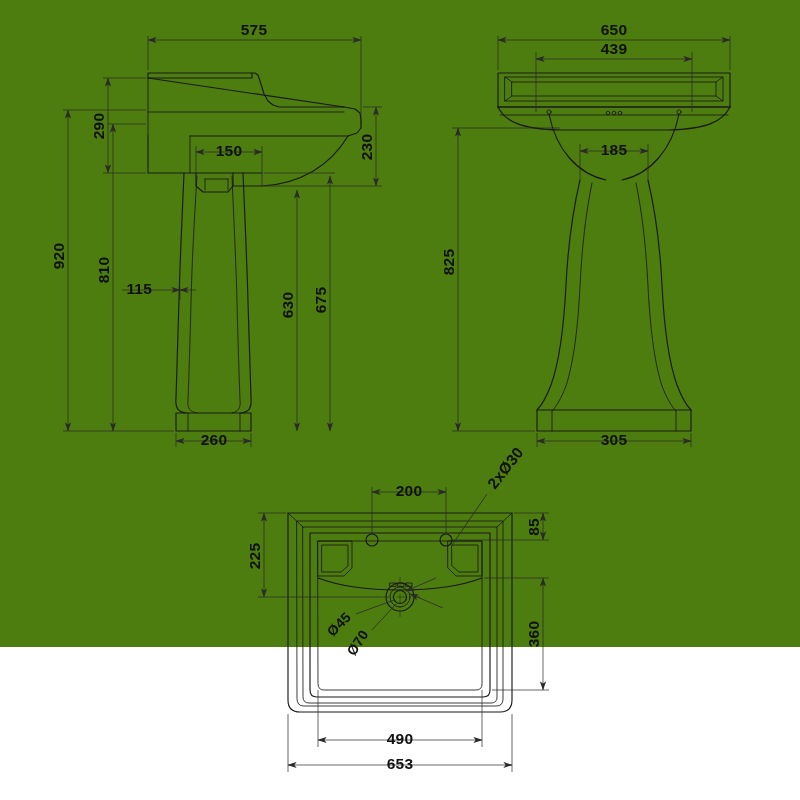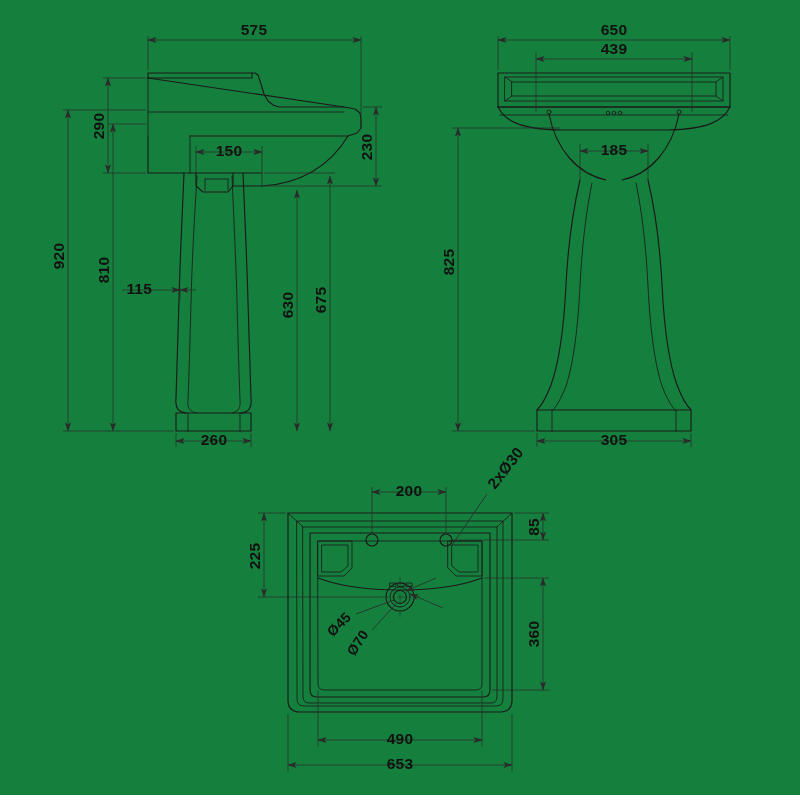--- a/index.html
+++ b/index.html
@@ -2,21 +2,21 @@
 <html><head>
 <meta charset="utf-8">
 <title>Pedestal Basin Technical Drawing</title>
 <style>
   html,body{margin:0;padding:0;background:#ffffff;}
   body{
     width:800px;height:800px;overflow:hidden;
     font-family:"Liberation Sans", sans-serif;
     color:#1a1a1a;
   }
-  #sheet{position:relative;width:800px;height:795px;background:#15803d;}
+  #sheet{position:relative;width:800px;height:647px;background:#4d7c0f;}
   svg{display:block;}
   .obj{fill:none;stroke:#1a1a1a;stroke-width:1.15;stroke-linejoin:round;stroke-linecap:round;}
   .obj-thin{fill:none;stroke:#1a1a1a;stroke-width:0.85;stroke-linejoin:round;stroke-linecap:round;}
   .dim{fill:none;stroke:#2a2a2a;stroke-width:0.7;}
   .ext{fill:none;stroke:#2a2a2a;stroke-width:0.7;}
   .lead{fill:none;stroke:#2a2a2a;stroke-width:0.8;}
   .center{fill:none;stroke:#2a2a2a;stroke-width:0.6;stroke-dasharray:9 3 2 3;}
   .arrow{fill:#2a2a2a;stroke:none;}
   text.dimtxt{
     font-family:"Liberation Sans", sans-serif;

